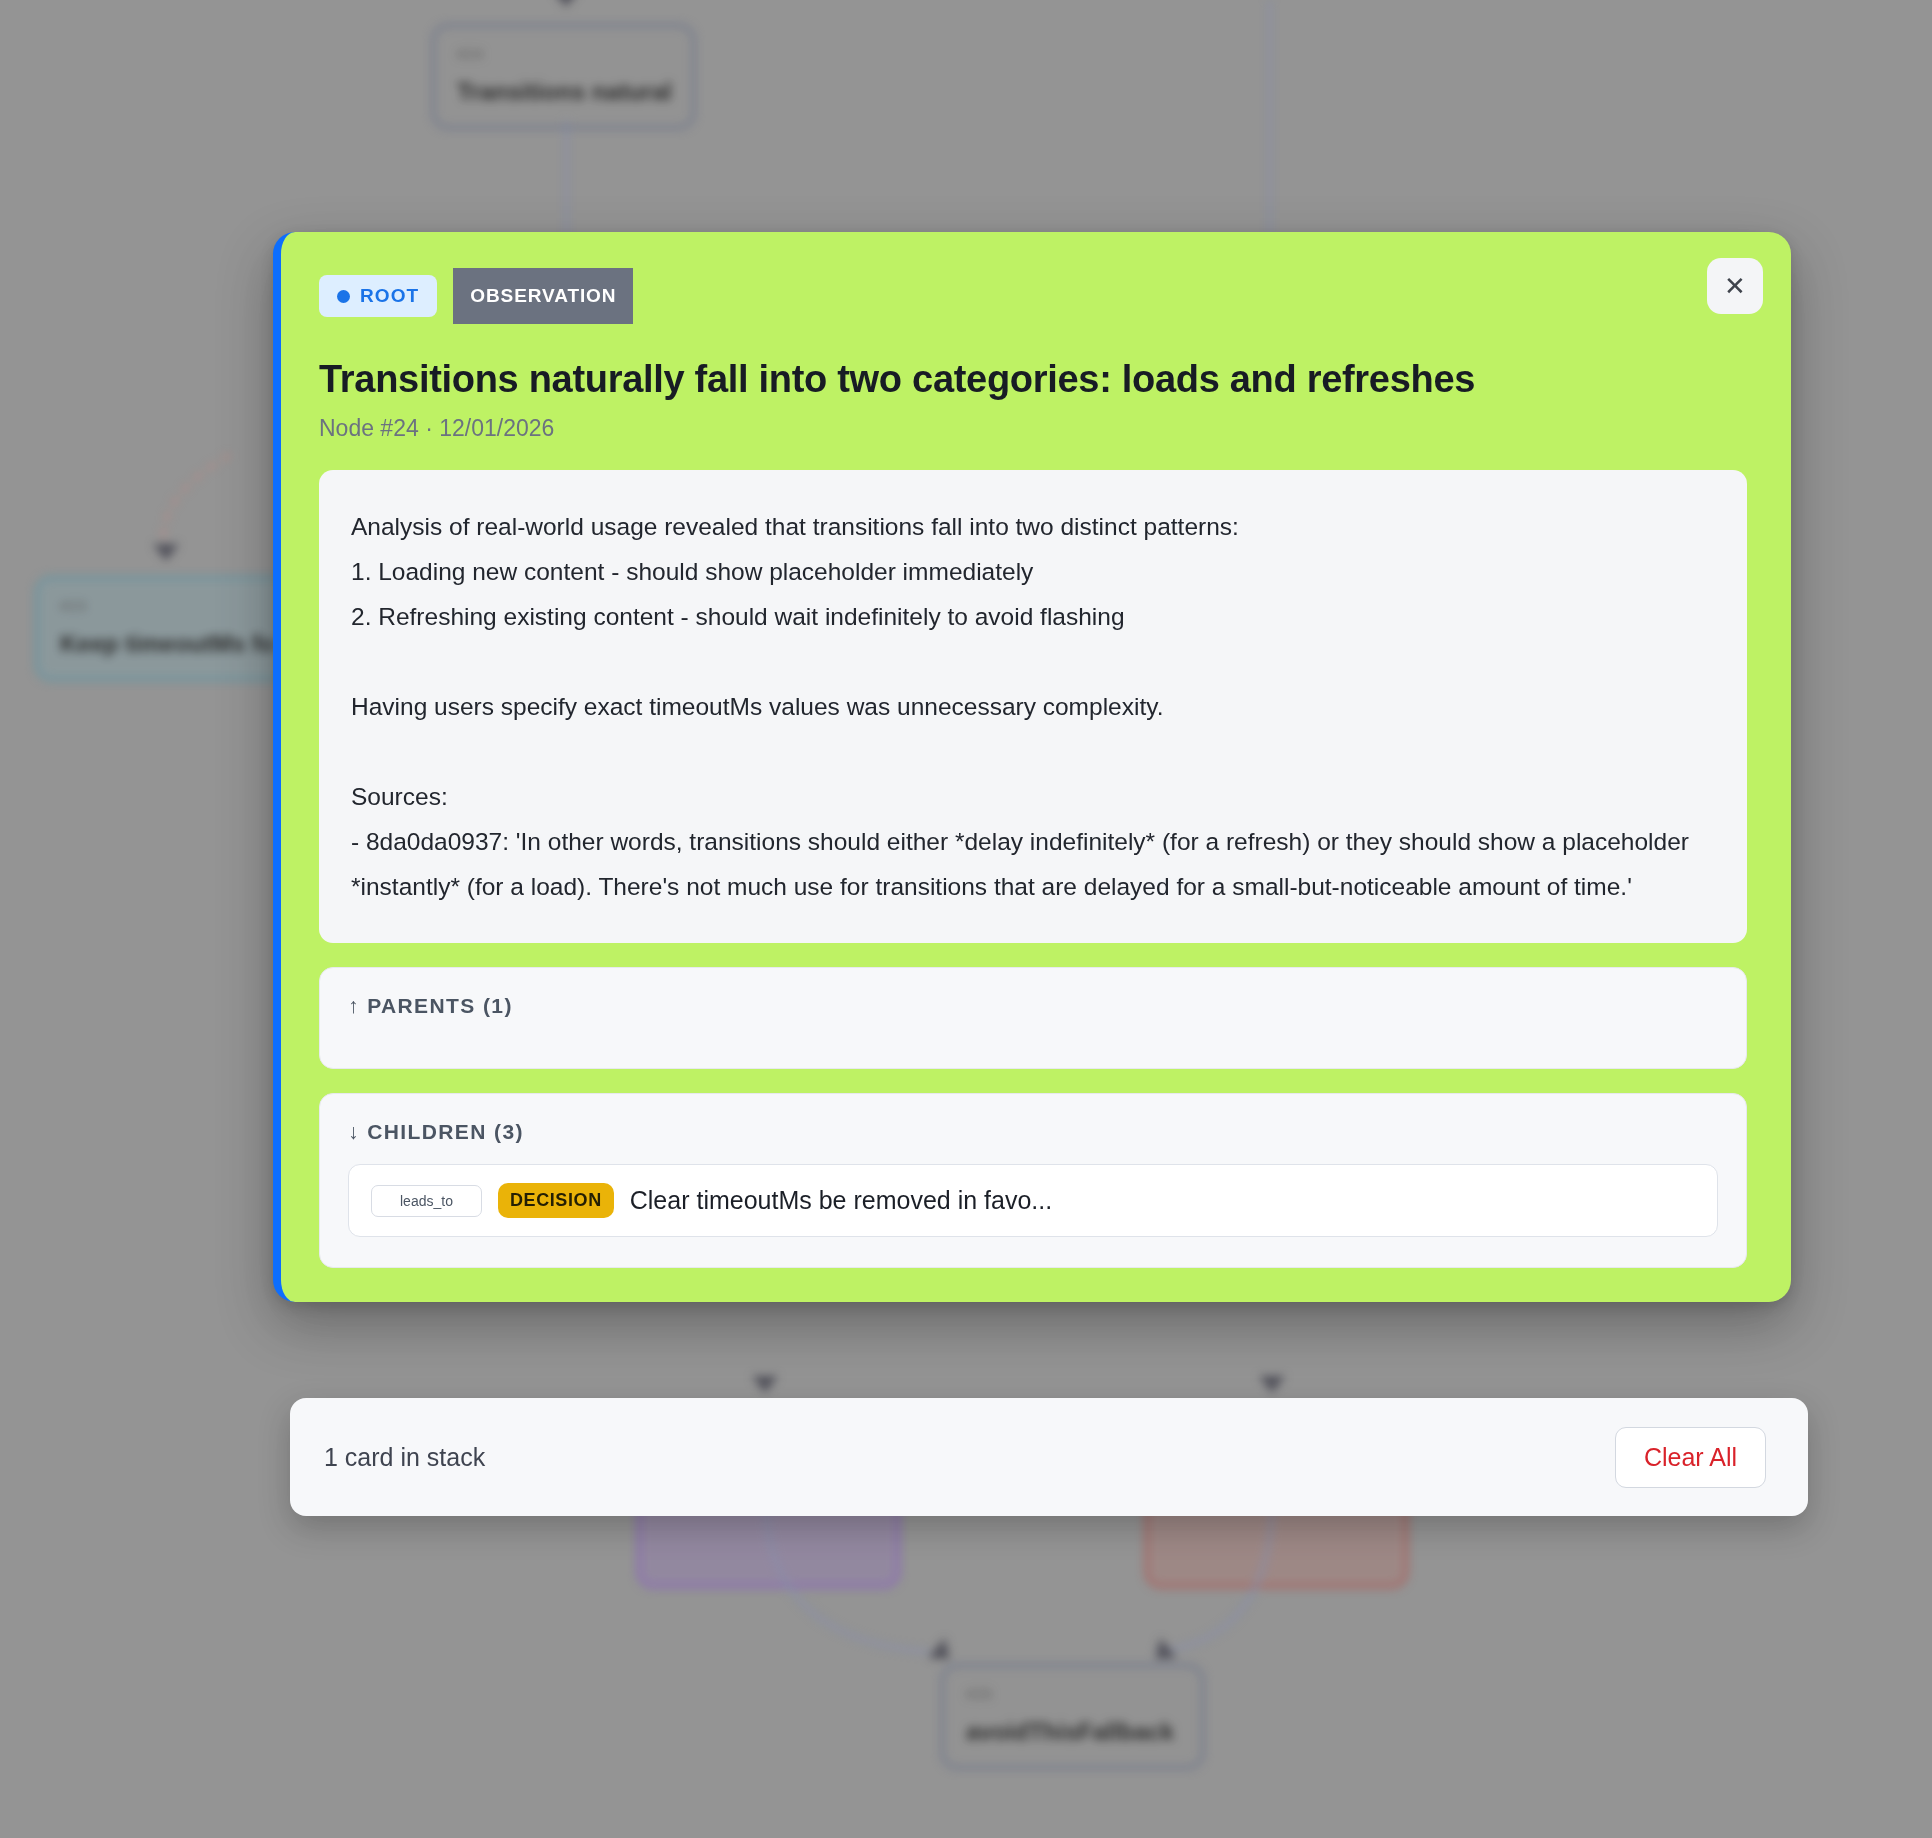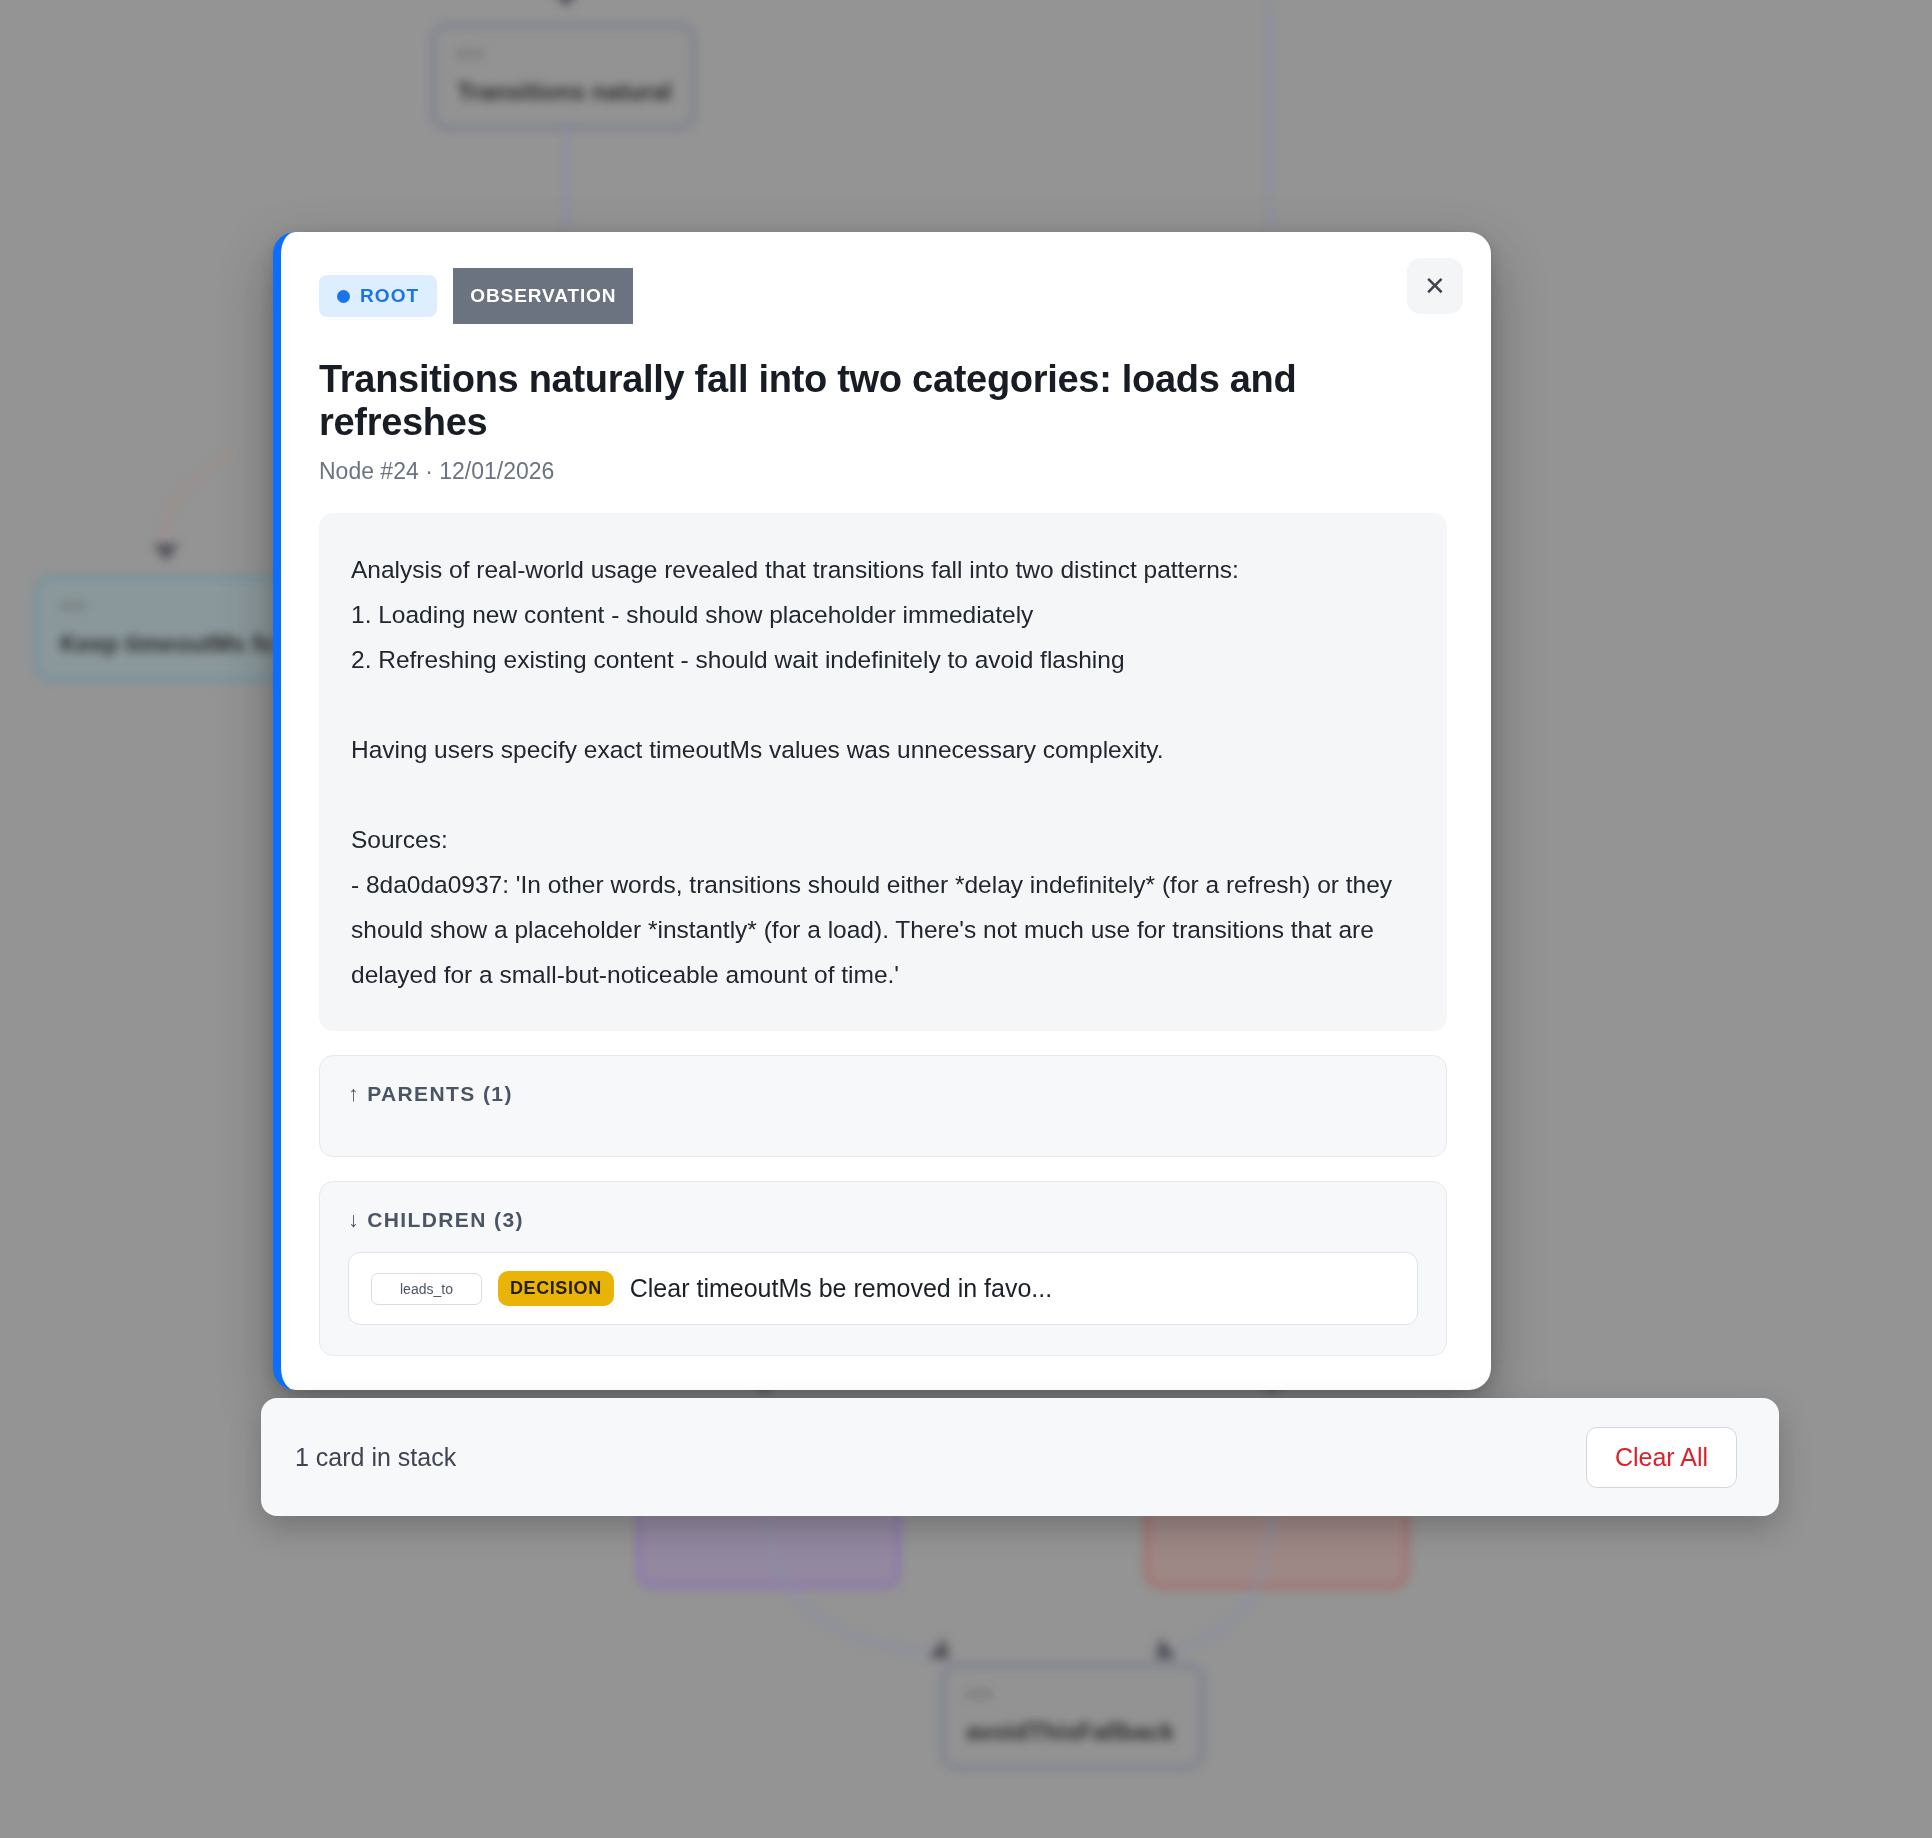--- a/index.html
+++ b/index.html
@@ -68,23 +68,23 @@
     position: absolute;
     inset: 0;
     background: rgba(120,120,120,0.18);
   }
 
   
   #detail-card {
     position: absolute;
     left: 273px;
     top: 232px;
-    width: 1218px;
+    width: 1518px;
     border-radius: 22px;
-    background: #ffffff;
+    background: #bef264;
     box-shadow: 0 22px 55px rgba(0,0,0,0.30), 0 4px 14px rgba(0,0,0,0.14);
     overflow: hidden;
     border-left: 8px solid #0d6efd;
   }
 
   .card-inner { padding: 36px 44px 34px 38px; position: relative; }
 
   .badge-row { display: flex; align-items: center; gap: 16px; }
 
   .badge {
@@ -206,21 +206,21 @@
     color: #4b5563;
     font-weight: 400;
     font-size: 14px;
     padding: 7px 28px;
     letter-spacing: 0;
   }
 
   
   #stack-bar {
     position: absolute;
-    left: 261px;
+    left: 290px;
     top: 1398px;
     width: 1518px;
     height: 118px;
     background: #f7f8fa;
     border-radius: 16px;
     box-shadow: 0 12px 32px rgba(0,0,0,0.22);
     display: flex;
     align-items: center;
     justify-content: space-between;
     padding: 0 42px 0 34px;

